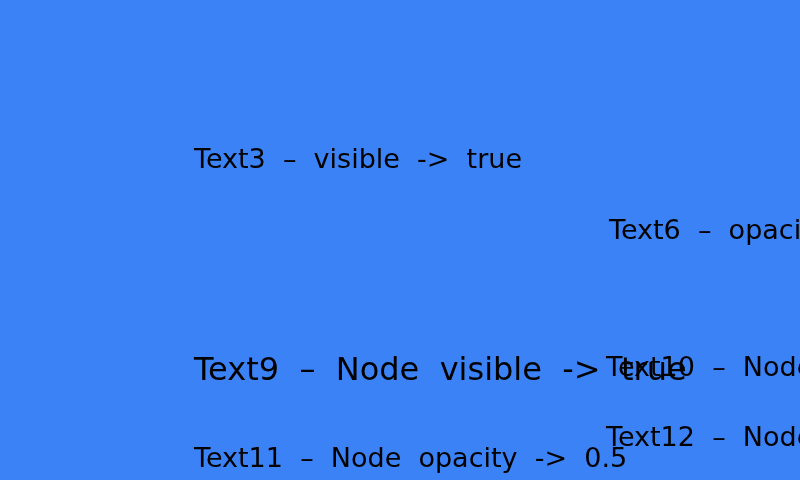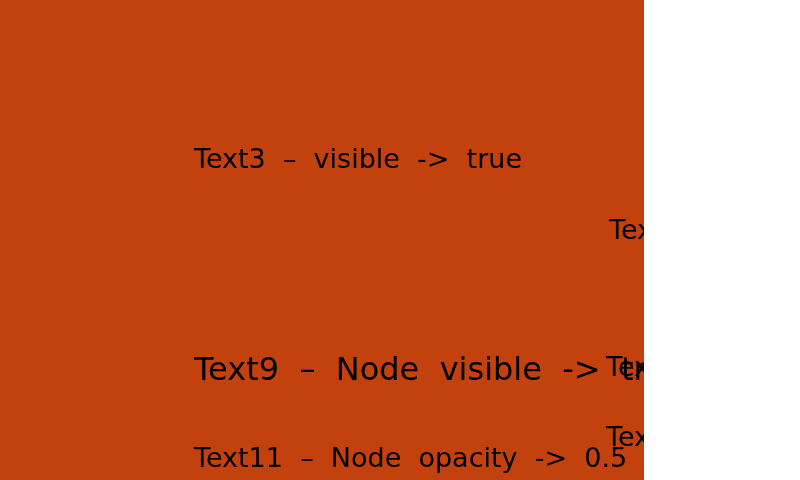--- a/index.html
+++ b/index.html
@@ -28,21 +28,21 @@
   }
   
   .label-row {
     position: absolute;
     white-space: pre;
   }
 </style>
 </head>
 <body>
 
-<div id="canvas" style="width: 644px; height: 480px; background: #c2410c;">
+<div id="canvas" style="width: 800px; height: 480px; background: #3b82f6;">
 
   <div class="label-row text-label" style="left: 194px; top: 145px; color: rgb(0, 0, 0); font-size: 27px;">Text3  –  visible  -&gt;  true</div>
 
   <div class="label-row text-label" style="left: 609px; top: 216px; color: rgb(0, 0, 0); font-size: 27px;">Text6  –  opacity  -&gt;  0.5</div>
 
   <div class="label-row text-label" style="left: 194px; top: 353px; color: rgb(0, 0, 0); font-size: 32px;">Text9  –  Node  visible  -&gt;  true</div>
 
   <div class="label-row text-label" style="left: 606px; top: 353px; color: rgb(0, 0, 0); font-size: 27px;">Text10  –  Node  opacity  -&gt;  0.5</div>
 
   <div class="label-row text-label" style="left: 194px; top: 444px; color: rgb(0, 0, 0); font-size: 27px;">Text11  –  Node  opacity  -&gt;  0.5</div>

